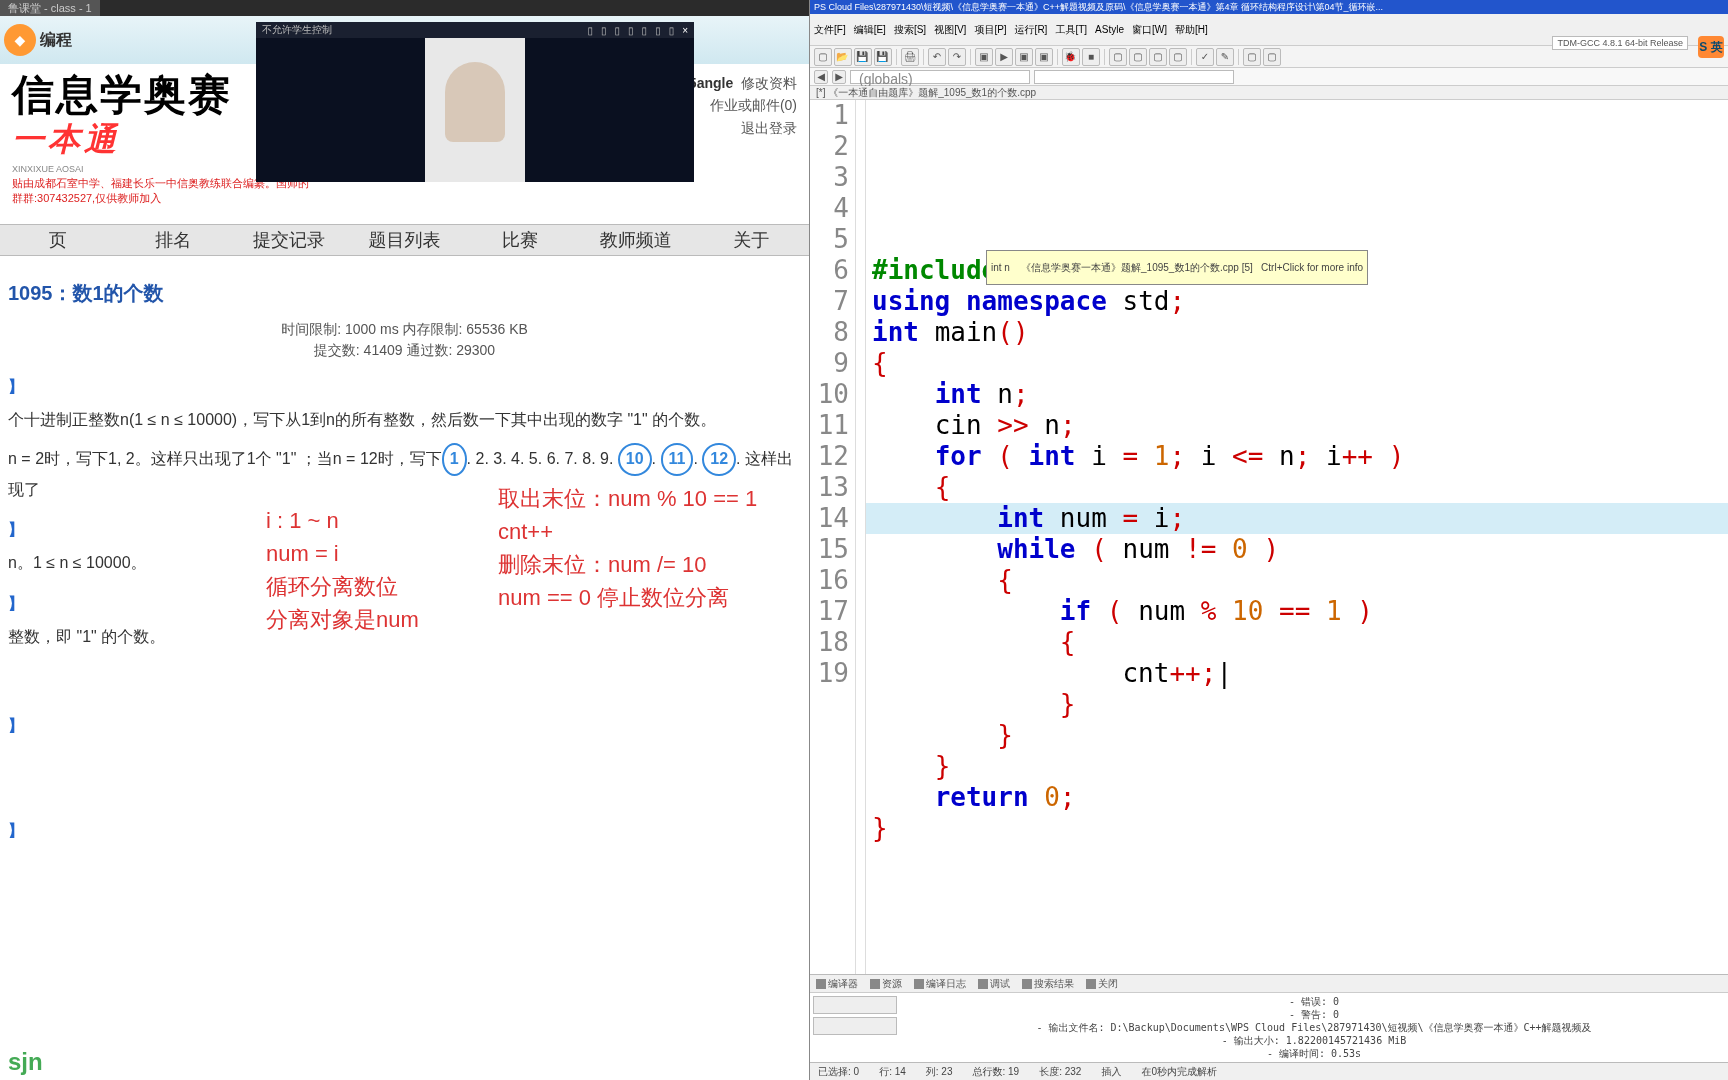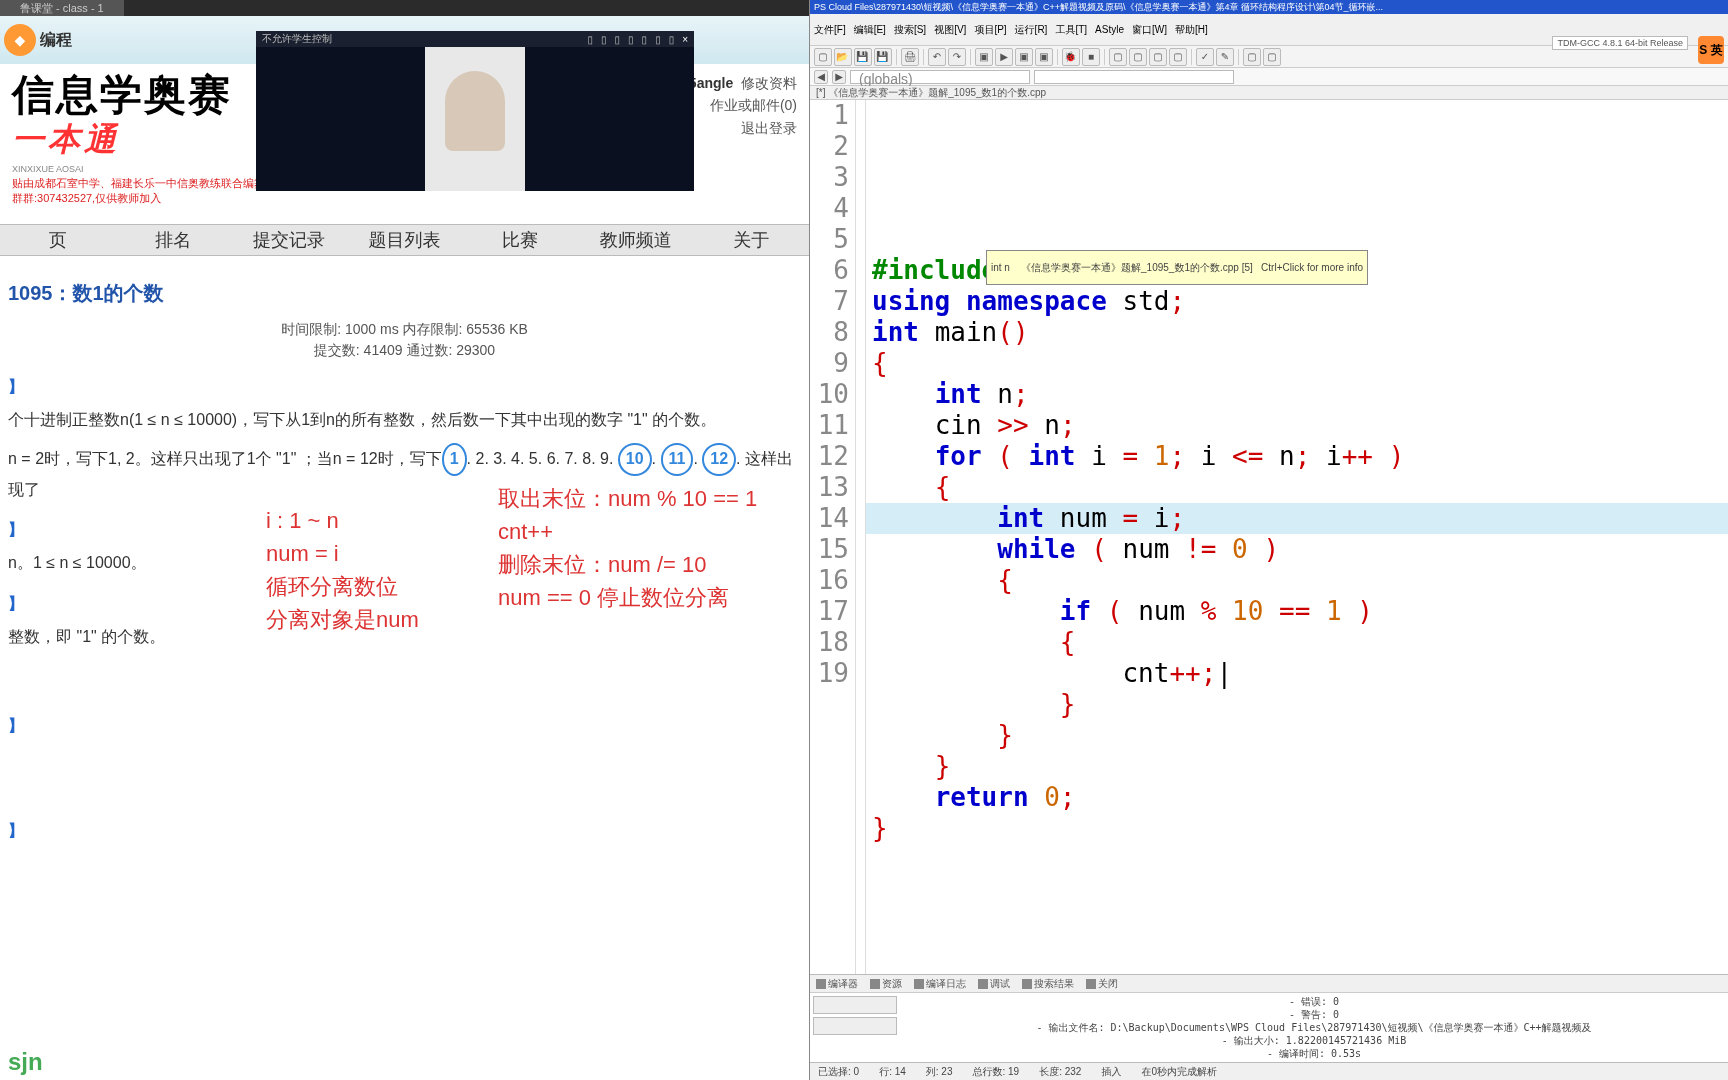--- a/index.html
+++ b/index.html
@@ -3,21 +3,21 @@
 <meta charset="utf-8">
 <style>
 * { margin: 0; padding: 0; box-sizing: border-box; }
 body { font-family: "Microsoft YaHei", sans-serif; width: 1728px; height: 1080px; overflow: hidden; background: #f0f0f0; position: relative; }
 .container { display: flex; width: 100%; height: 100%; }
 .left-pane { width: 810px; height: 100%; background: #fff; border-right: 1px solid #888; overflow: hidden; position: relative; }
 .right-pane { flex: 1; height: 100%; background: #fff; display: flex; flex-direction: column; }
 
 
 .browser-tabs { height: 16px; background: #2b2b2b; display: flex; align-items: center; font-size: 11px; color: #ccc; }
-.btab { padding: 0 20px; background: #444; height: 100%; display: flex; align-items: center; margin-right: 2px; }
+.btab { padding: 0 8px; background: #444; height: 100%; display: flex; align-items: center; margin-right: 2px; }
 .btab.active { background: #555; }
 
 
 .logo-strip { height: 48px; background: linear-gradient(#e8f4f8, #d0e8f0); display: flex; align-items: center; padding: 0 4px; }
 .logo-circle { width: 32px; height: 32px; border-radius: 50%; background: #ff9933; display: flex; align-items: center; justify-content: center; font-size: 14px; color: #fff; }
 .logo-text { font-size: 16px; color: #333; margin-left: 4px; font-weight: bold; }
 
 
 .header-band { height: 160px; background: #fff; display: flex; padding: 8px 12px; position: relative; }
 .title-block { width: 300px; }
@@ -42,21 +42,21 @@
 .problem h2 { text-align: left; font-size: 20px; color: #2255aa; margin: 12px 0; font-weight: bold; }
 .problem .meta { text-align: center; font-size: 14px; color: #555; line-height: 1.5; }
 .section-head { color: #2266cc; font-size: 16px; margin: 16px 0 8px 0; font-weight: bold; }
 .ptext { font-size: 16px; line-height: 1.8; margin: 8px 0; }
 .circled { display: inline-block; border: 2px solid #3388dd; border-radius: 50%; padding: 0 6px; color: #3388dd; font-weight: bold; }
 
 
 .anno-red { color: #dd3333; font-size: 22px; font-weight: 500; line-height: 1.5; position: absolute; }
 
 
-.webcam { position: absolute; top: 31px; left: 256px; width: 438px; height: 160px; background: #0a1020; display: flex; z-index: 50; }
+.webcam { position: absolute; top: 22px; left: 256px; width: 438px; height: 160px; background: #0a1020; display: flex; z-index: 50; }
 .webcam-video { width: 100px; height: 100%; background: #e8e8e8; margin: 0 auto; display: flex; align-items: center; justify-content: center; }
 .person { width: 60px; height: 80px; background: #d8c8b8; border-radius: 30px 30px 8px 8px; }
 .webcam-bar { position: absolute; top: 0; left: 0; right: 0; height: 16px; background: #1a2030; display: flex; align-items: center; padding: 0 6px; font-size: 10px; color: #bbb; justify-content: space-between; }
 .webcam-close { color: #fff; cursor: pointer; }
 
 .bottom-logo { position: absolute; bottom: 4px; left: 8px; font-size: 24px; font-weight: bold; color: #44aa55; }
 
 
 .ide-titlebar { height: 14px; background: #2255cc; font-size: 9px; color: #fff; padding: 0 4px; display: flex; align-items: center; white-space: nowrap; overflow: hidden; }
 .ide-menubar { height: 32px; background: #f0f0f0; font-size: 10px; display: flex; align-items: center; padding: 0 4px; gap: 8px; border-bottom: 1px solid #ccc; }
@@ -87,21 +87,21 @@
 .bottom-tabs { height: 18px; background: #f0f0f0; border-top: 1px solid #bbb; display: flex; align-items: center; font-size: 10px; gap: 12px; padding: 0 6px; color: #555; }
 .bottom-tabs .t { display: flex; align-items: center; gap: 2px; cursor: pointer; }
 .bottom-tabs .ico { width: 10px; height: 10px; background: #888; }
 .compiler-out { height: 70px; background: #fff; border-top: 1px solid #ccc; display: flex; font-size: 10px; text-align: center; }
 .compiler-left { width: 90px; padding: 3px; display: flex; flex-direction: column; gap: 3px; }
 .compiler-left .btn { height: 18px; background: #eee; border: 1px solid #bbb; }
 .compiler-right { flex: 1; padding: 2px 6px; font-family: Consolas, monospace; color: #444; line-height: 1.3; white-space: pre-wrap; }
 .statusbar { height: 18px; background: #f0f0f0; border-top: 1px solid #bbb; display: flex; align-items: center; font-size: 10px; color: #444; padding: 0 8px; gap: 20px; }
 
 
-.ime-badge { position: absolute; top: 36px; right: 4px; width: 26px; height: 28px; background: #ff8833; border-radius: 4px; display: flex; align-items: center; justify-content: center; color: #000000; font-size: 12px; font-weight: bold; z-index: 60; }
+.ime-badge { position: absolute; top: 36px; right: 4px; width: 26px; height: 22px; background: #ff8833; border-radius: 4px; display: flex; align-items: center; justify-content: center; color: #0c4a6e; font-size: 12px; font-weight: bold; z-index: 60; }
 .compiler-combo { position: absolute; top: 36px; right: 40px; font-size: 9px; color: #555; background: #fff; border: 1px solid #bbb; padding: 1px 4px; z-index: 55; }
 </style>
 </head>
 <body>
 
 <div class="container">
 
   <div class="left-pane">
     <div class="browser-tabs">
       <div class="btab active">鲁课堂 - class - 1</div>
@@ -226,21 +226,21 @@
       <div class="tb-sep"></div>
       <div class="tb-btn">▢</div>
       <div class="tb-btn">▢</div>
     </div>
     <div class="ide-toolbar2">
       <div class="tb-btn" style="width:14px;height:14px">◀</div>
       <div class="tb-btn" style="width:14px;height:14px">▶</div>
       <div class="combo" style="width:180px">(globals)</div>
       <div class="combo" style="width:200px"></div>
     </div>
-    <div class="ide-tab">[*] 《信息学奥赛一本通》题解_1095_数1的个数.cpp</div>
+    <div class="ide-tab">[*] 《一本通自由题库》题解_1095_数1的个数.cpp</div>
 
     <div class="editor">
       <div class="gutter">
 1<br>2<br>3<br>4<br>5<br>6<br>7<br>8<br>9<br>10<br>11<br>12<br>13<br>14<br>15<br>16<br>17<br>18<br>19
       </div>
       <div class="fold-col"></div>
       <div class="code">
         <div class="hl-line" style="top:403px;"></div>
         <div class="tooltip" style="top:150px;left:120px;">int n    《信息学奥赛一本通》题解_1095_数1的个数.cpp [5]   Ctrl+Click for more info</div>
         <div class="code-lines">

